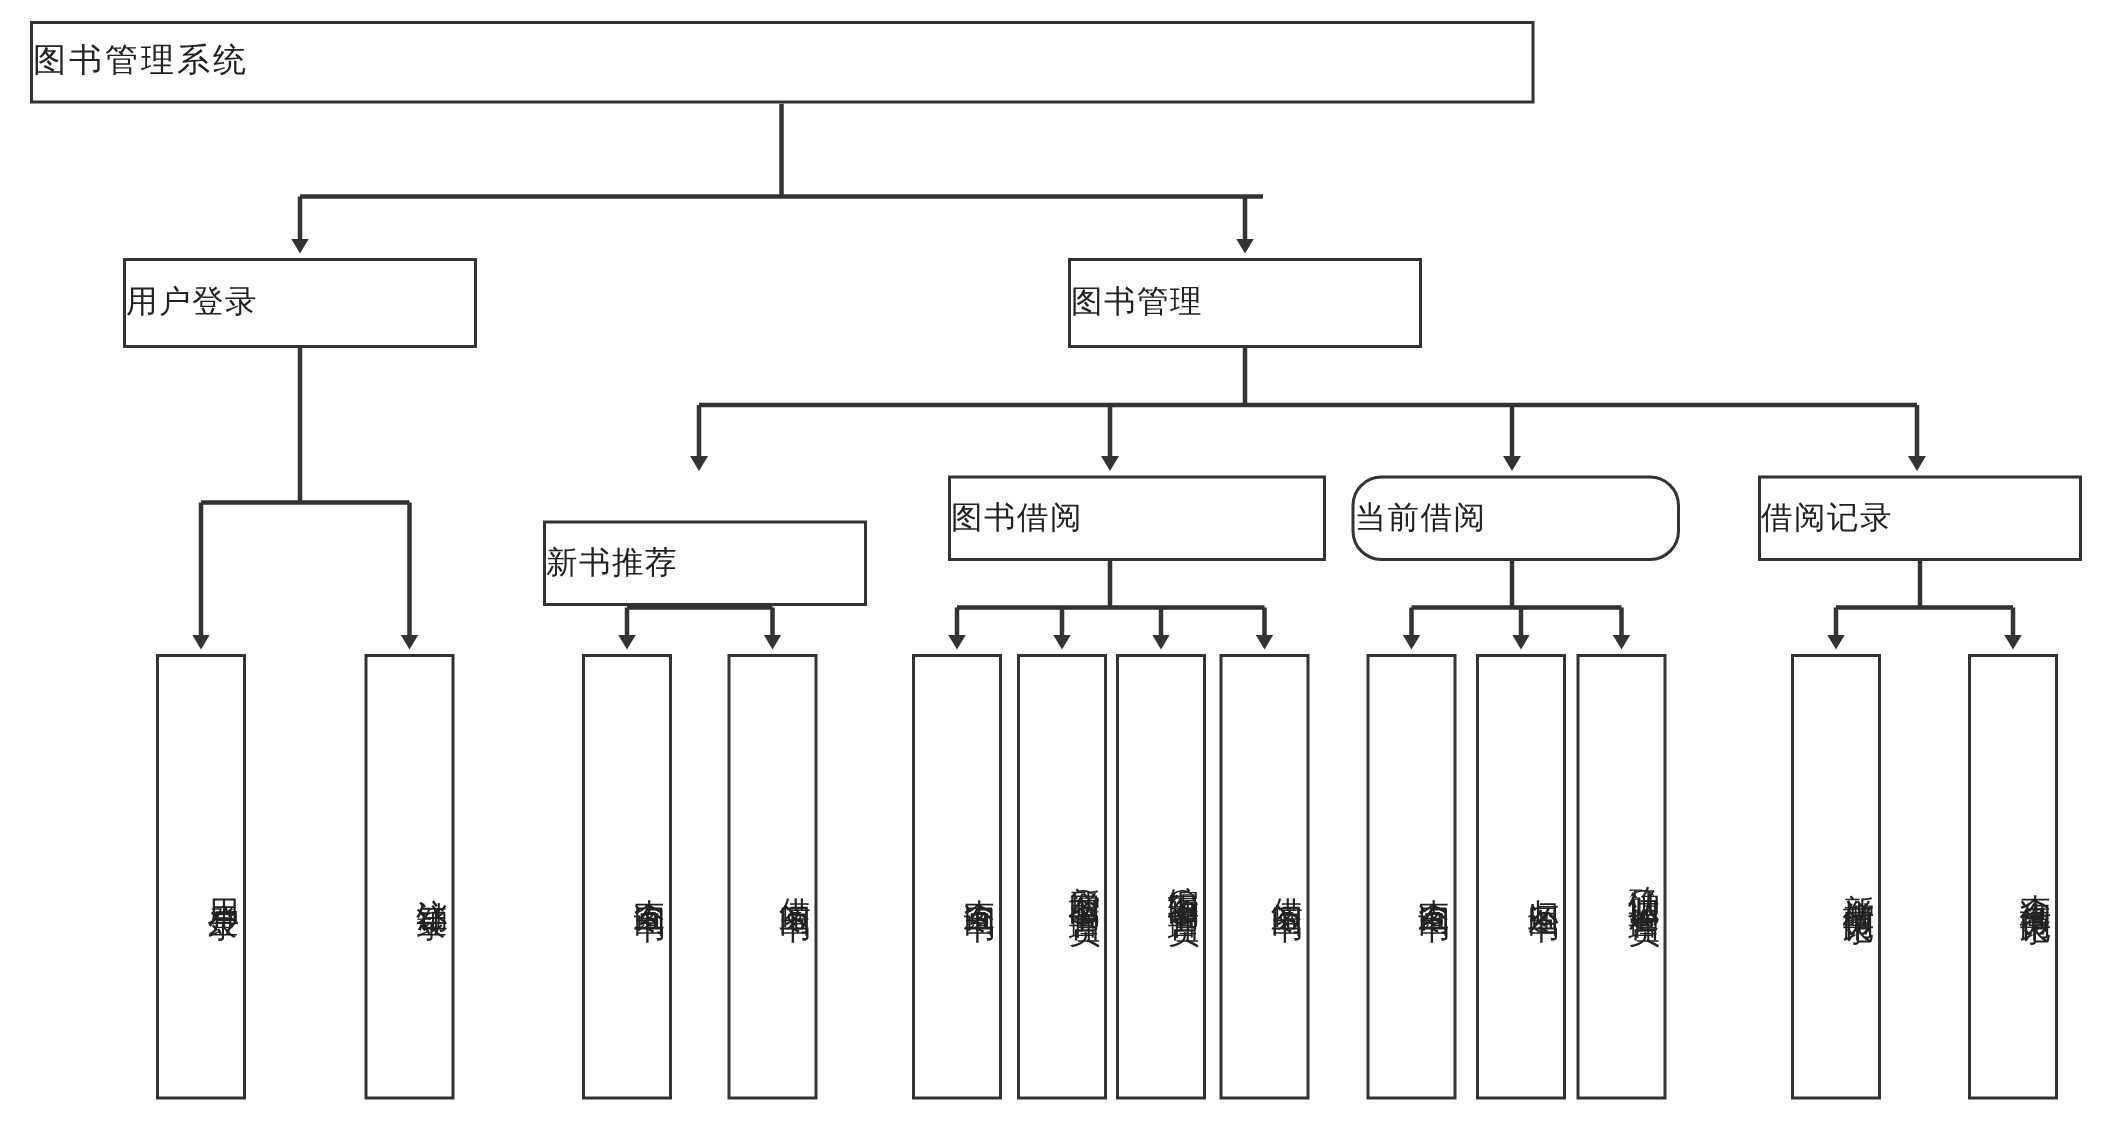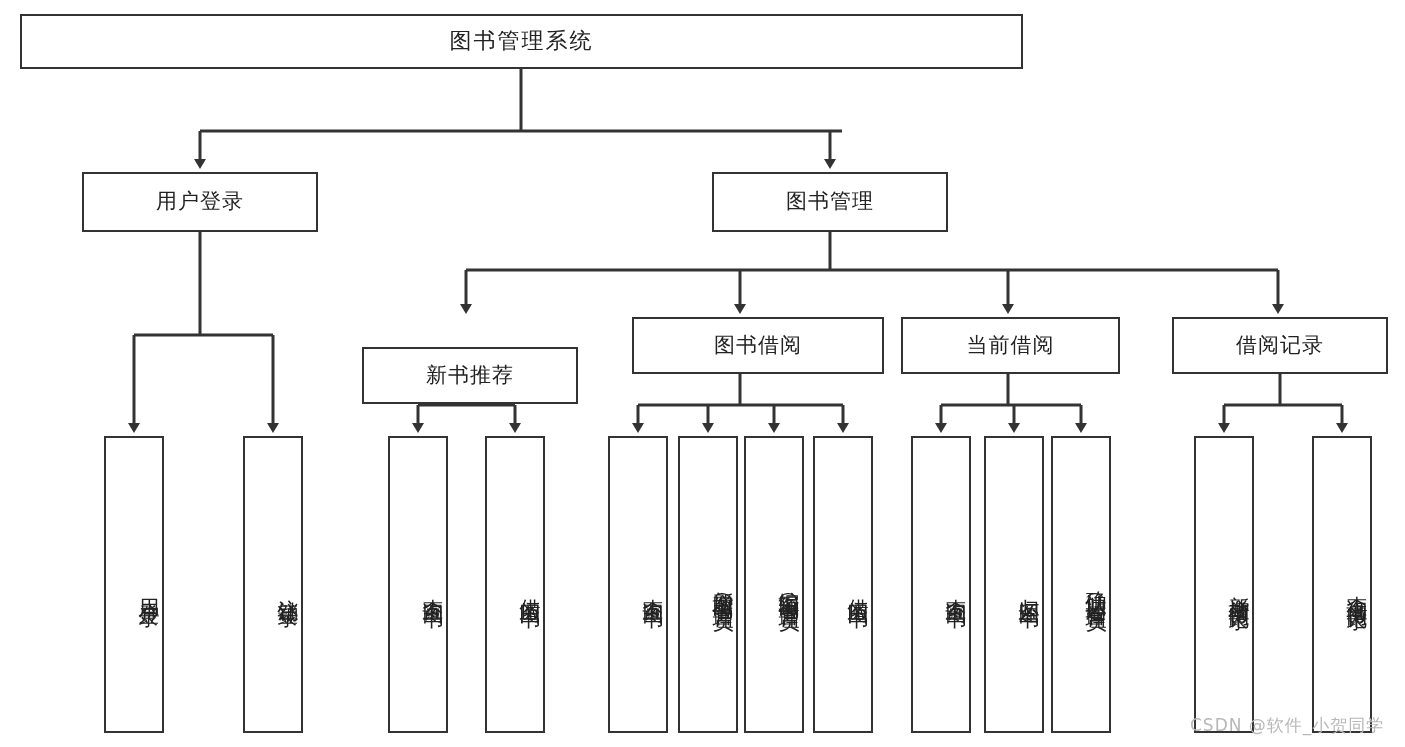--- a/index.html
+++ b/index.html
@@ -25,21 +25,20 @@
     height: 747px;
     pointer-events: none;
   }
   .node {
     position: absolute;
     box-sizing: border-box;
     background: #ffffff;
     border: 2px solid #333333;
     display: flex;
     align-items: center;
-    justify-content: center;
     color: #222222;
     text-align: center;
   }
   .node-h {
     font-size: 21px;
     line-height: 1.2;
     letter-spacing: 1px;
   }
   .node-root {
     font-size: 22px;
@@ -133,21 +132,21 @@
   <div class="node node-h" style="left:712px; top:172px; width:236px; height:60px;">
     <span>图书管理</span>
   </div>
 
   <div class="node node-h" style="left:362px; top:317px; width:216px; height:57px;margin-top:30px;">
     <span>新书推荐</span>
   </div>
   <div class="node node-h" style="left:632px; top:317px; width:252px; height:57px;">
     <span>图书借阅</span>
   </div>
-  <div class="node node-h" style="left:901px; top:317px; width:219px; height:57px;">
+  <div class="node node-h" style="left:901px; top:317px; width:219px; height:57px;border-radius:20px;">
     <span>当前借阅</span>
   </div>
   <div class="node node-h" style="left:1172px; top:317px; width:216px; height:57px;">
     <span>借阅记录</span>
   </div>
 
   <div class="node node-v" style="left:104px; top:436px; width:60px; height:297px;">
     <span>用户登录</span>
   </div>
   <div class="node node-v" style="left:243px; top:436px; width:60px; height:297px;">
@@ -180,15 +179,14 @@
   <div class="node node-v" style="left:1051px; top:436px; width:60px; height:297px;">
     <span>确认归还（管理员）</span>
   </div>
   <div class="node node-v" style="left:1194px; top:436px; width:60px; height:297px;">
     <span>新增借阅记录</span>
   </div>
   <div class="node node-v" style="left:1312px; top:436px; width:60px; height:297px;">
     <span>查询借阅记录</span>
   </div>
 
-  <div class="watermark" style="left:1190px; top:714px;">CSDN @软件_小贺同学</div>
 
 </div>
 
 </body></html>

